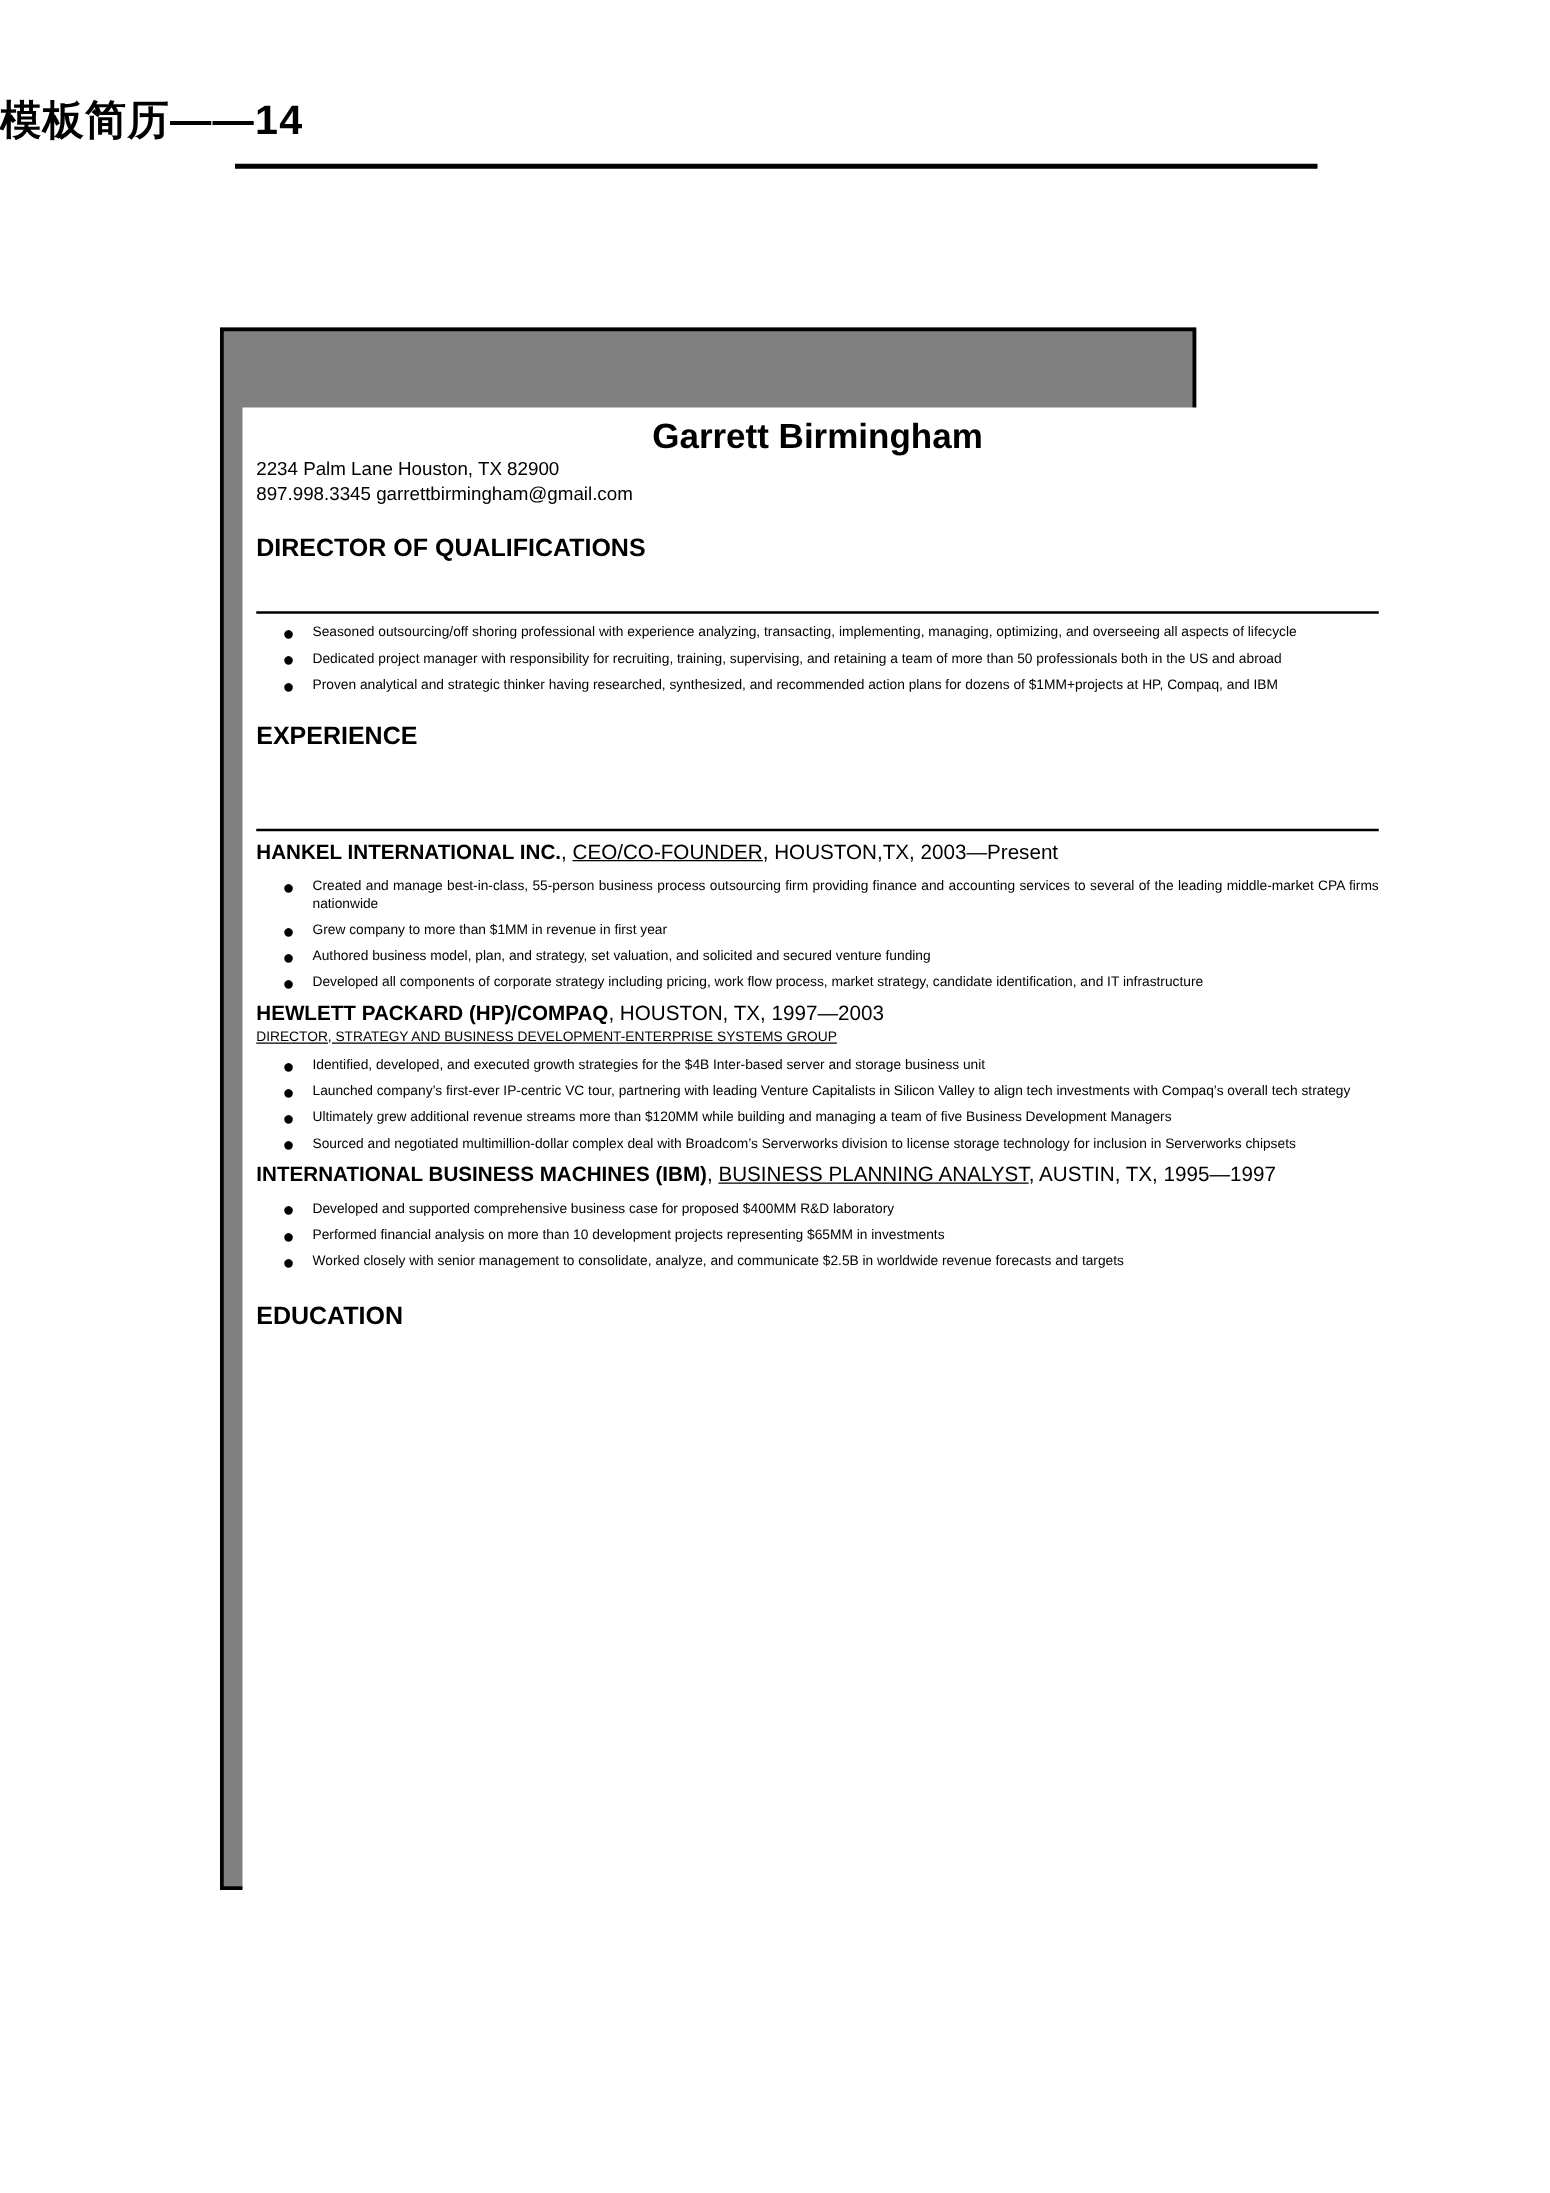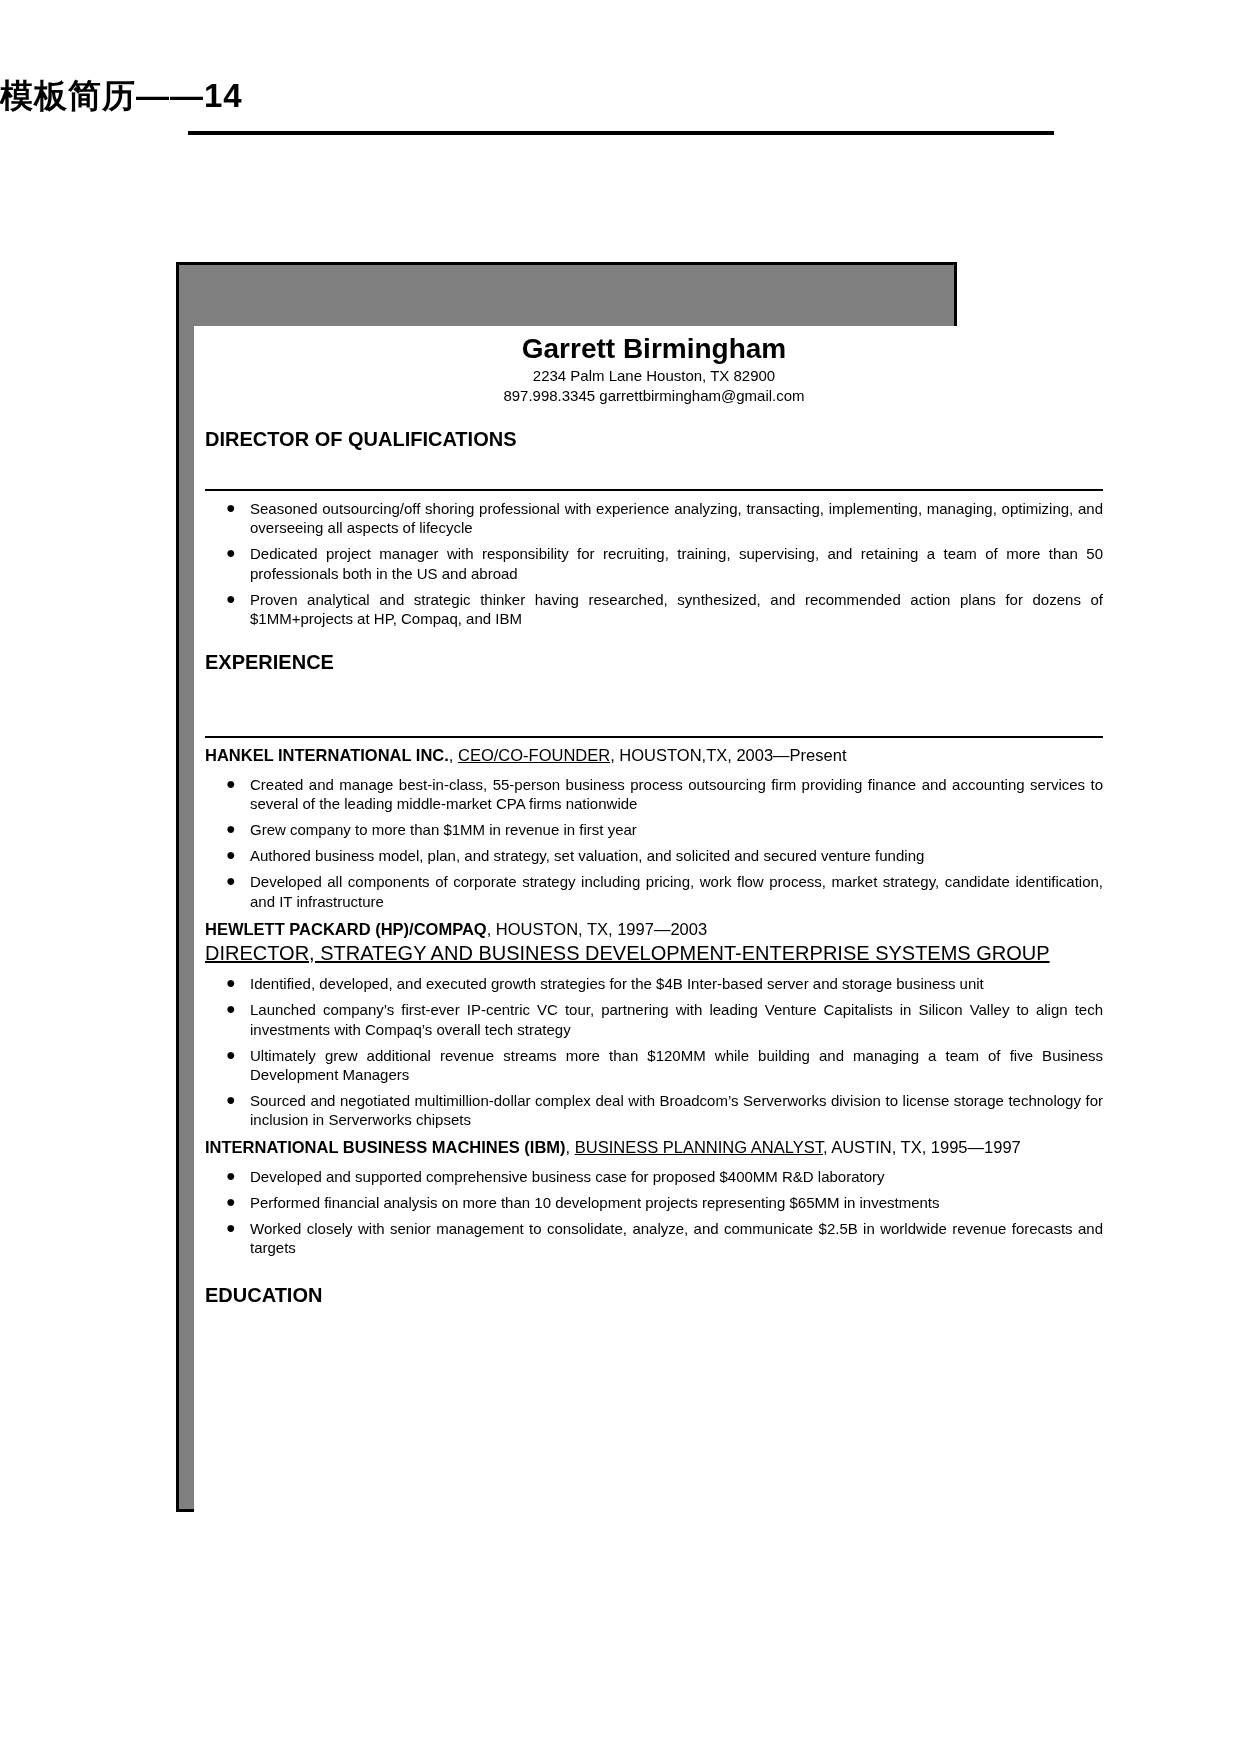--- a/index.html
+++ b/index.html
@@ -10,42 +10,42 @@
   .doc-title { position:absolute; top:74px; left:0; width:1240px; text-align:left;
     font-size:33px; font-weight:700; letter-spacing:1px; }
   .title-rule { position:absolute; top:131px; left:188px; width:866px; height:4px; background:#000; }
 
   .frame { position:absolute; left:176px; top:262px; width:781px; height:1250px;
     background:#808080; border:3px solid #000; }
   .sheet { position:absolute; left:15px; top:61px; width:920px; height:1190px;
     background:#ffffff; overflow:hidden; padding:0 11px; }
 
   .name { margin-top:5px; font-size:28px; font-weight:700; text-align:center; line-height:1.25; }
-  .contact-line { font-size:15px; text-align:center; line-height:1.3; }
+  .contact-line { font-size:15px; text-align:left; line-height:1.3; }
 
   .section-heading { font-size:20px; font-weight:700; line-height:1.3; }
   .heading-summary { margin-top:21px; }
   .heading-experience { margin-top:21px; }
   .heading-education { margin-top:24px; }
 
   .rule { border:none; border-top:2px solid #000; height:0; }
   .rule-summary { margin-top:37px; }
   .rule-experience { margin-top:61px; }
 
   ul.bullets { list-style:none; margin-top:8px; }
-  .bullets li { position:relative; padding-left:45px; margin:7px 0; font-size:15px;
+  .bullets li { position:relative; padding-left:45px; margin:7px 0; font-size:11px;
     line-height:1.28; text-align:justify; }
   .bullets li::before { content:"●"; position:absolute; left:21px; top:-1px; font-size:16px; }
 
   .entry { margin-top:8px; }
   .entry-first { margin-top:7px; }
   .entry-header { font-size:16.5px; line-height:1.3; text-align:justify; }
   .company { font-weight:700; }
   .role { text-decoration:underline; }
-  .role-line { font-size:20px; line-height:1.3; text-decoration:underline; }
+  .role-line { font-size:11px; line-height:1.3; text-decoration:underline; }
 </style>
 </head>
 <body>
 
 <div class="canvas">
 
   <div class="doc-title">模板简历——14</div>
   <div class="title-rule"></div>
 
   <div class="frame">

